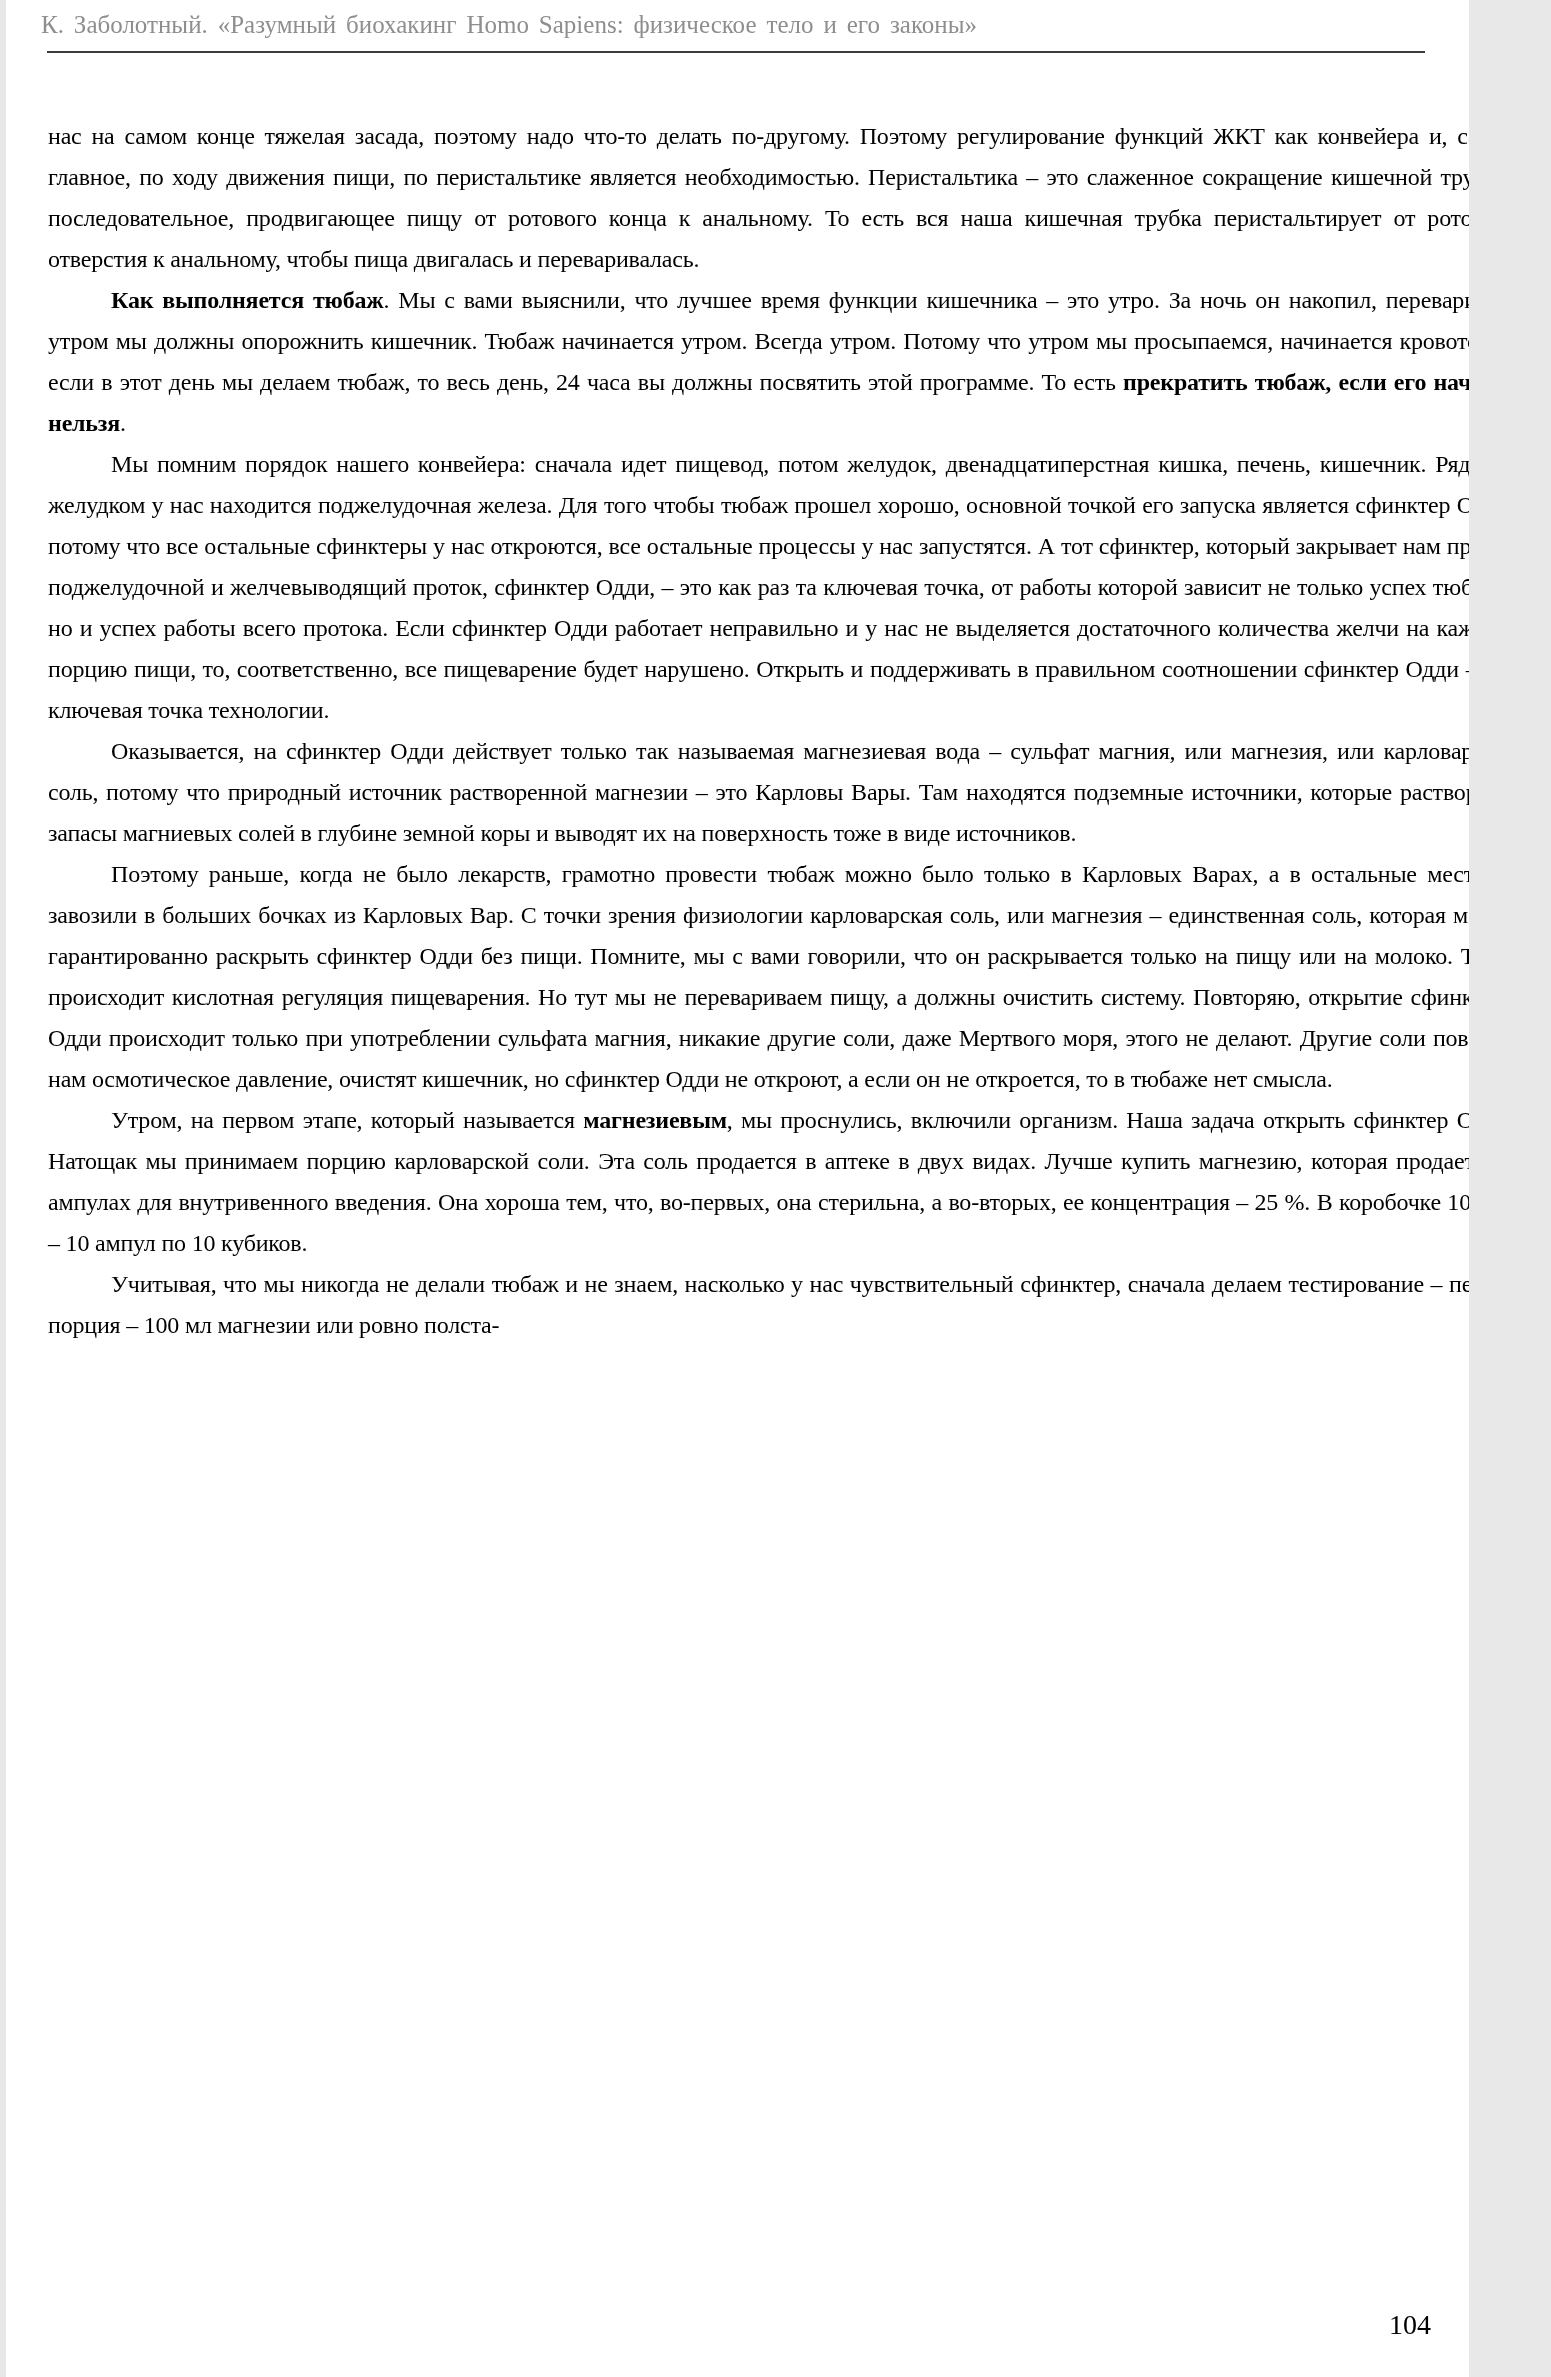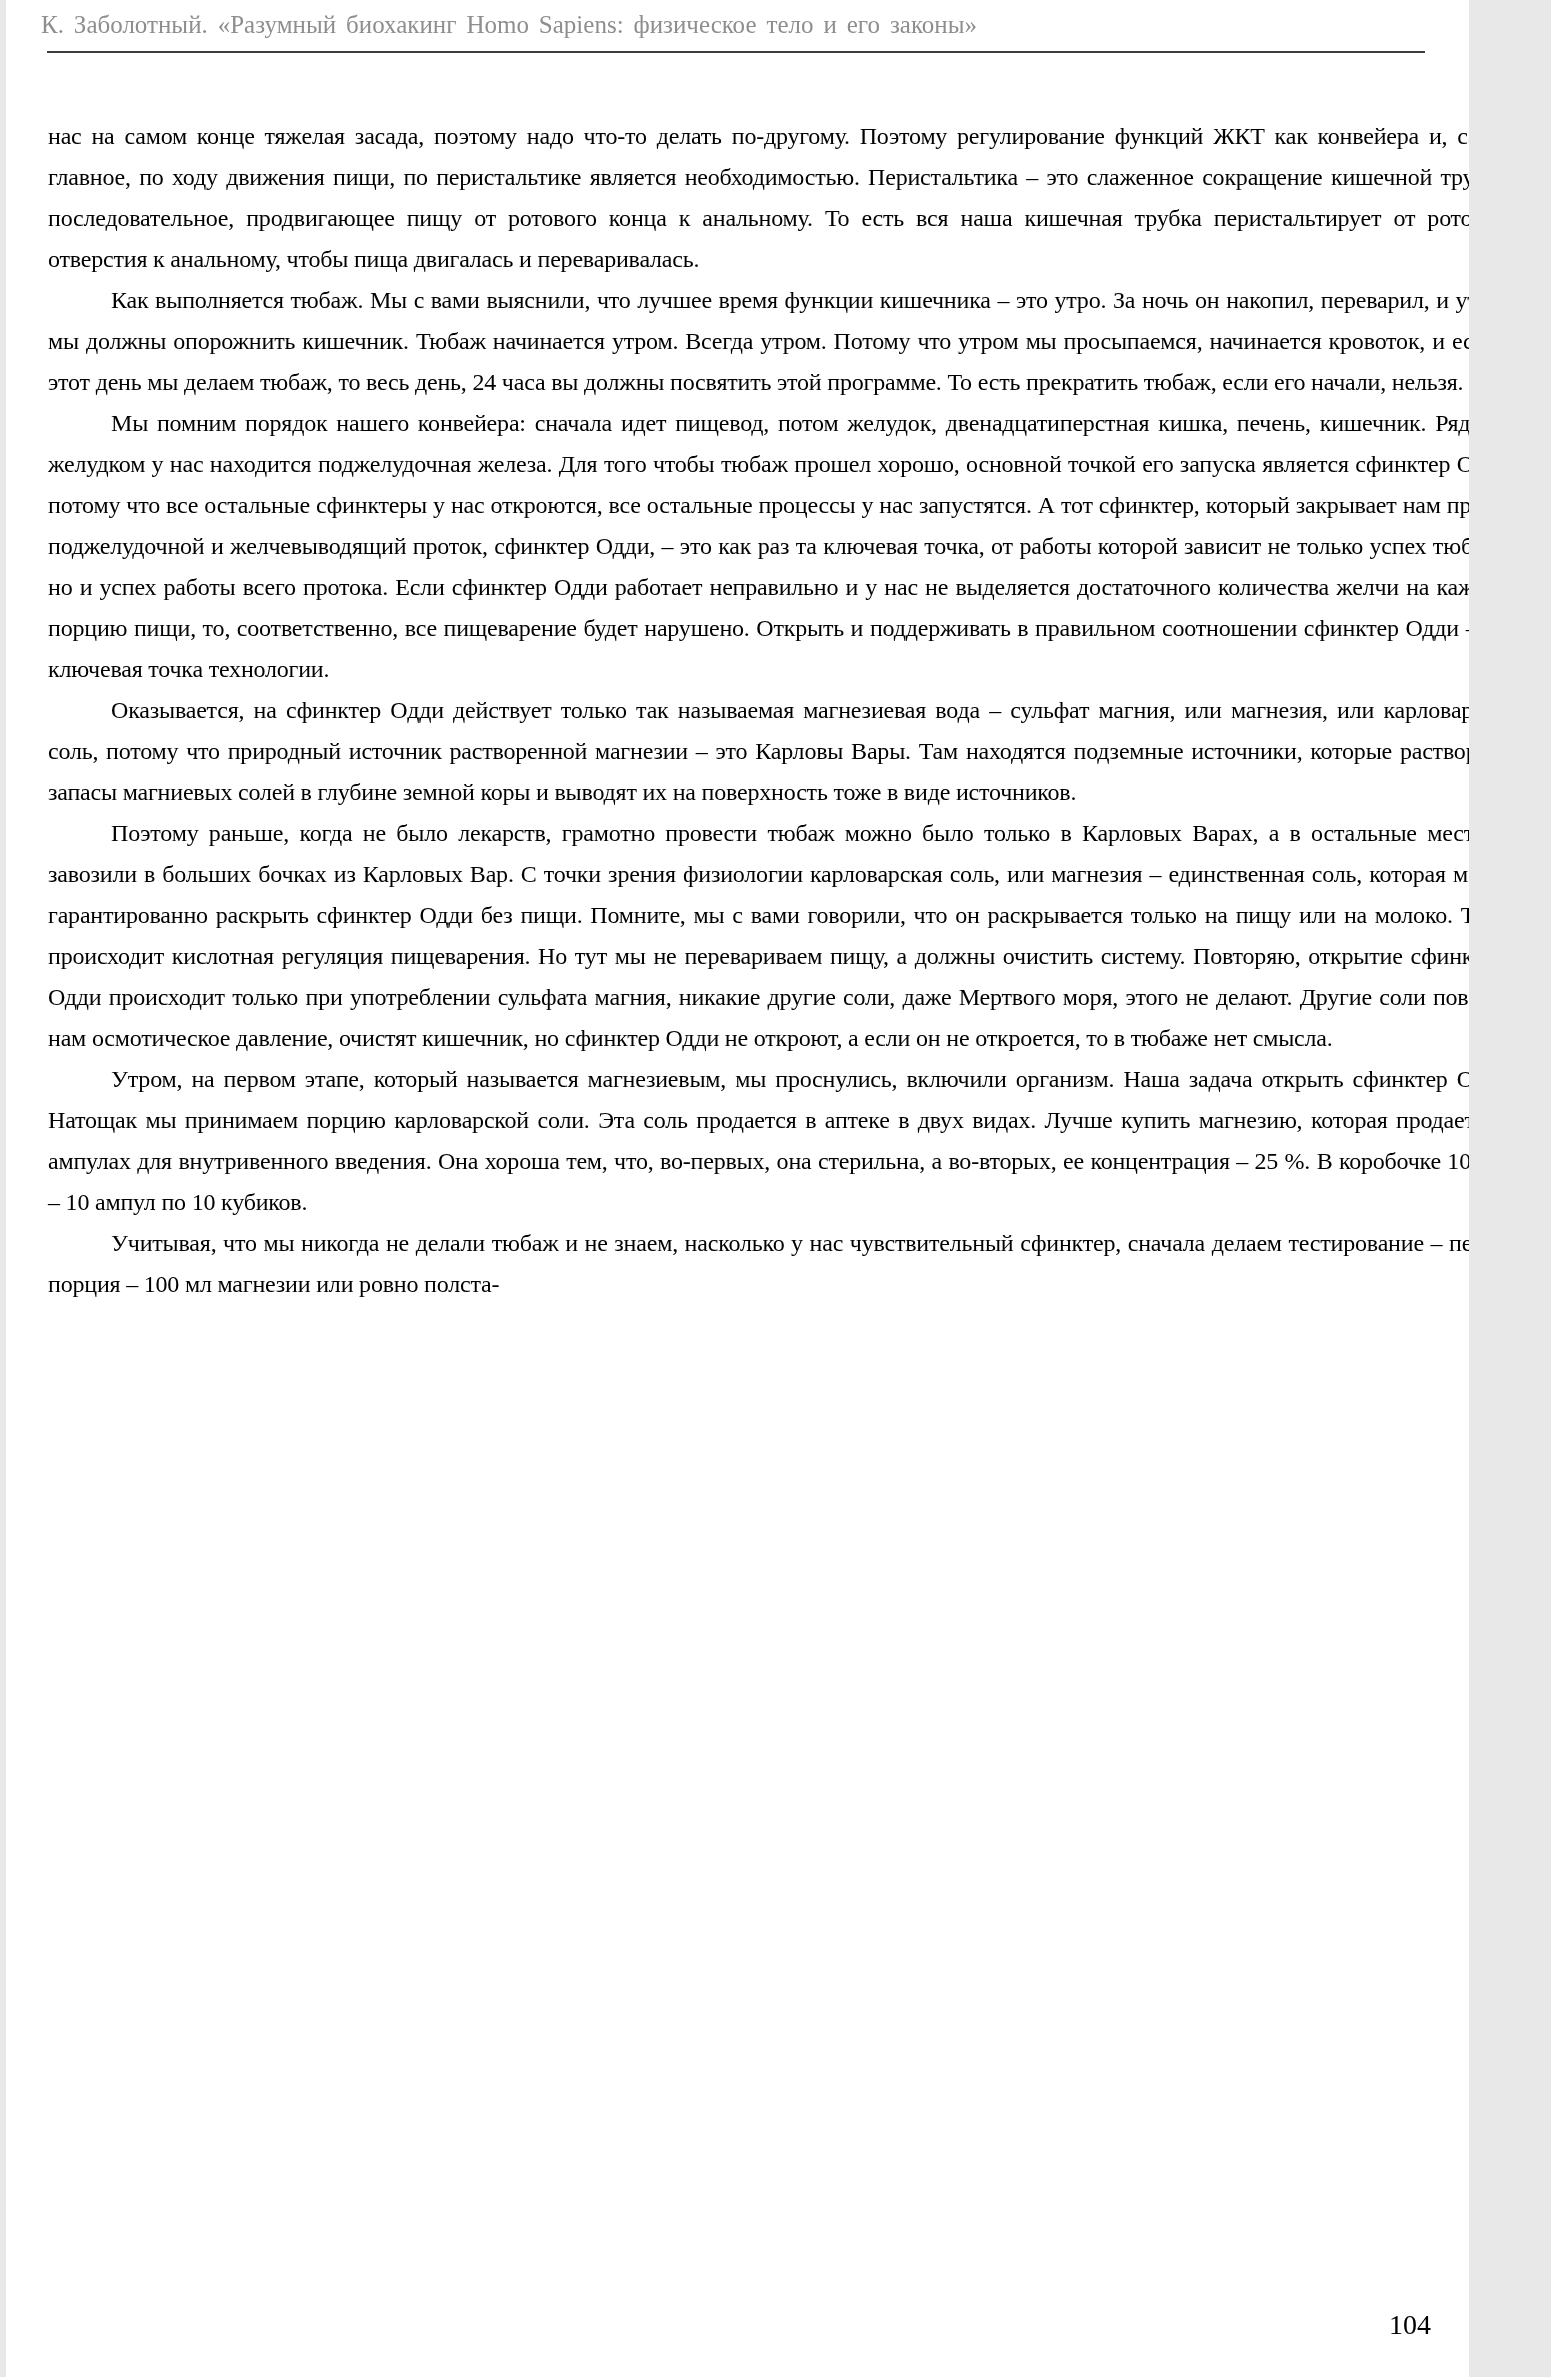--- a/index.html
+++ b/index.html
@@ -53,21 +53,21 @@
   }
   .page-body p.para {
     margin: 0;
     padding: 0;
     text-indent: 63px;
   }
   .page-body p.para.no-indent {
     text-indent: 0;
   }
   .page-body .bold {
-    font-weight: normal;
+    font-weight: bold;
   }
   .page-footer {
     position: absolute;
     top: 2309px;
     right: 38px;
     font-size: 28px;
     color: #000000;
     text-align: right;
   }
 </style>

